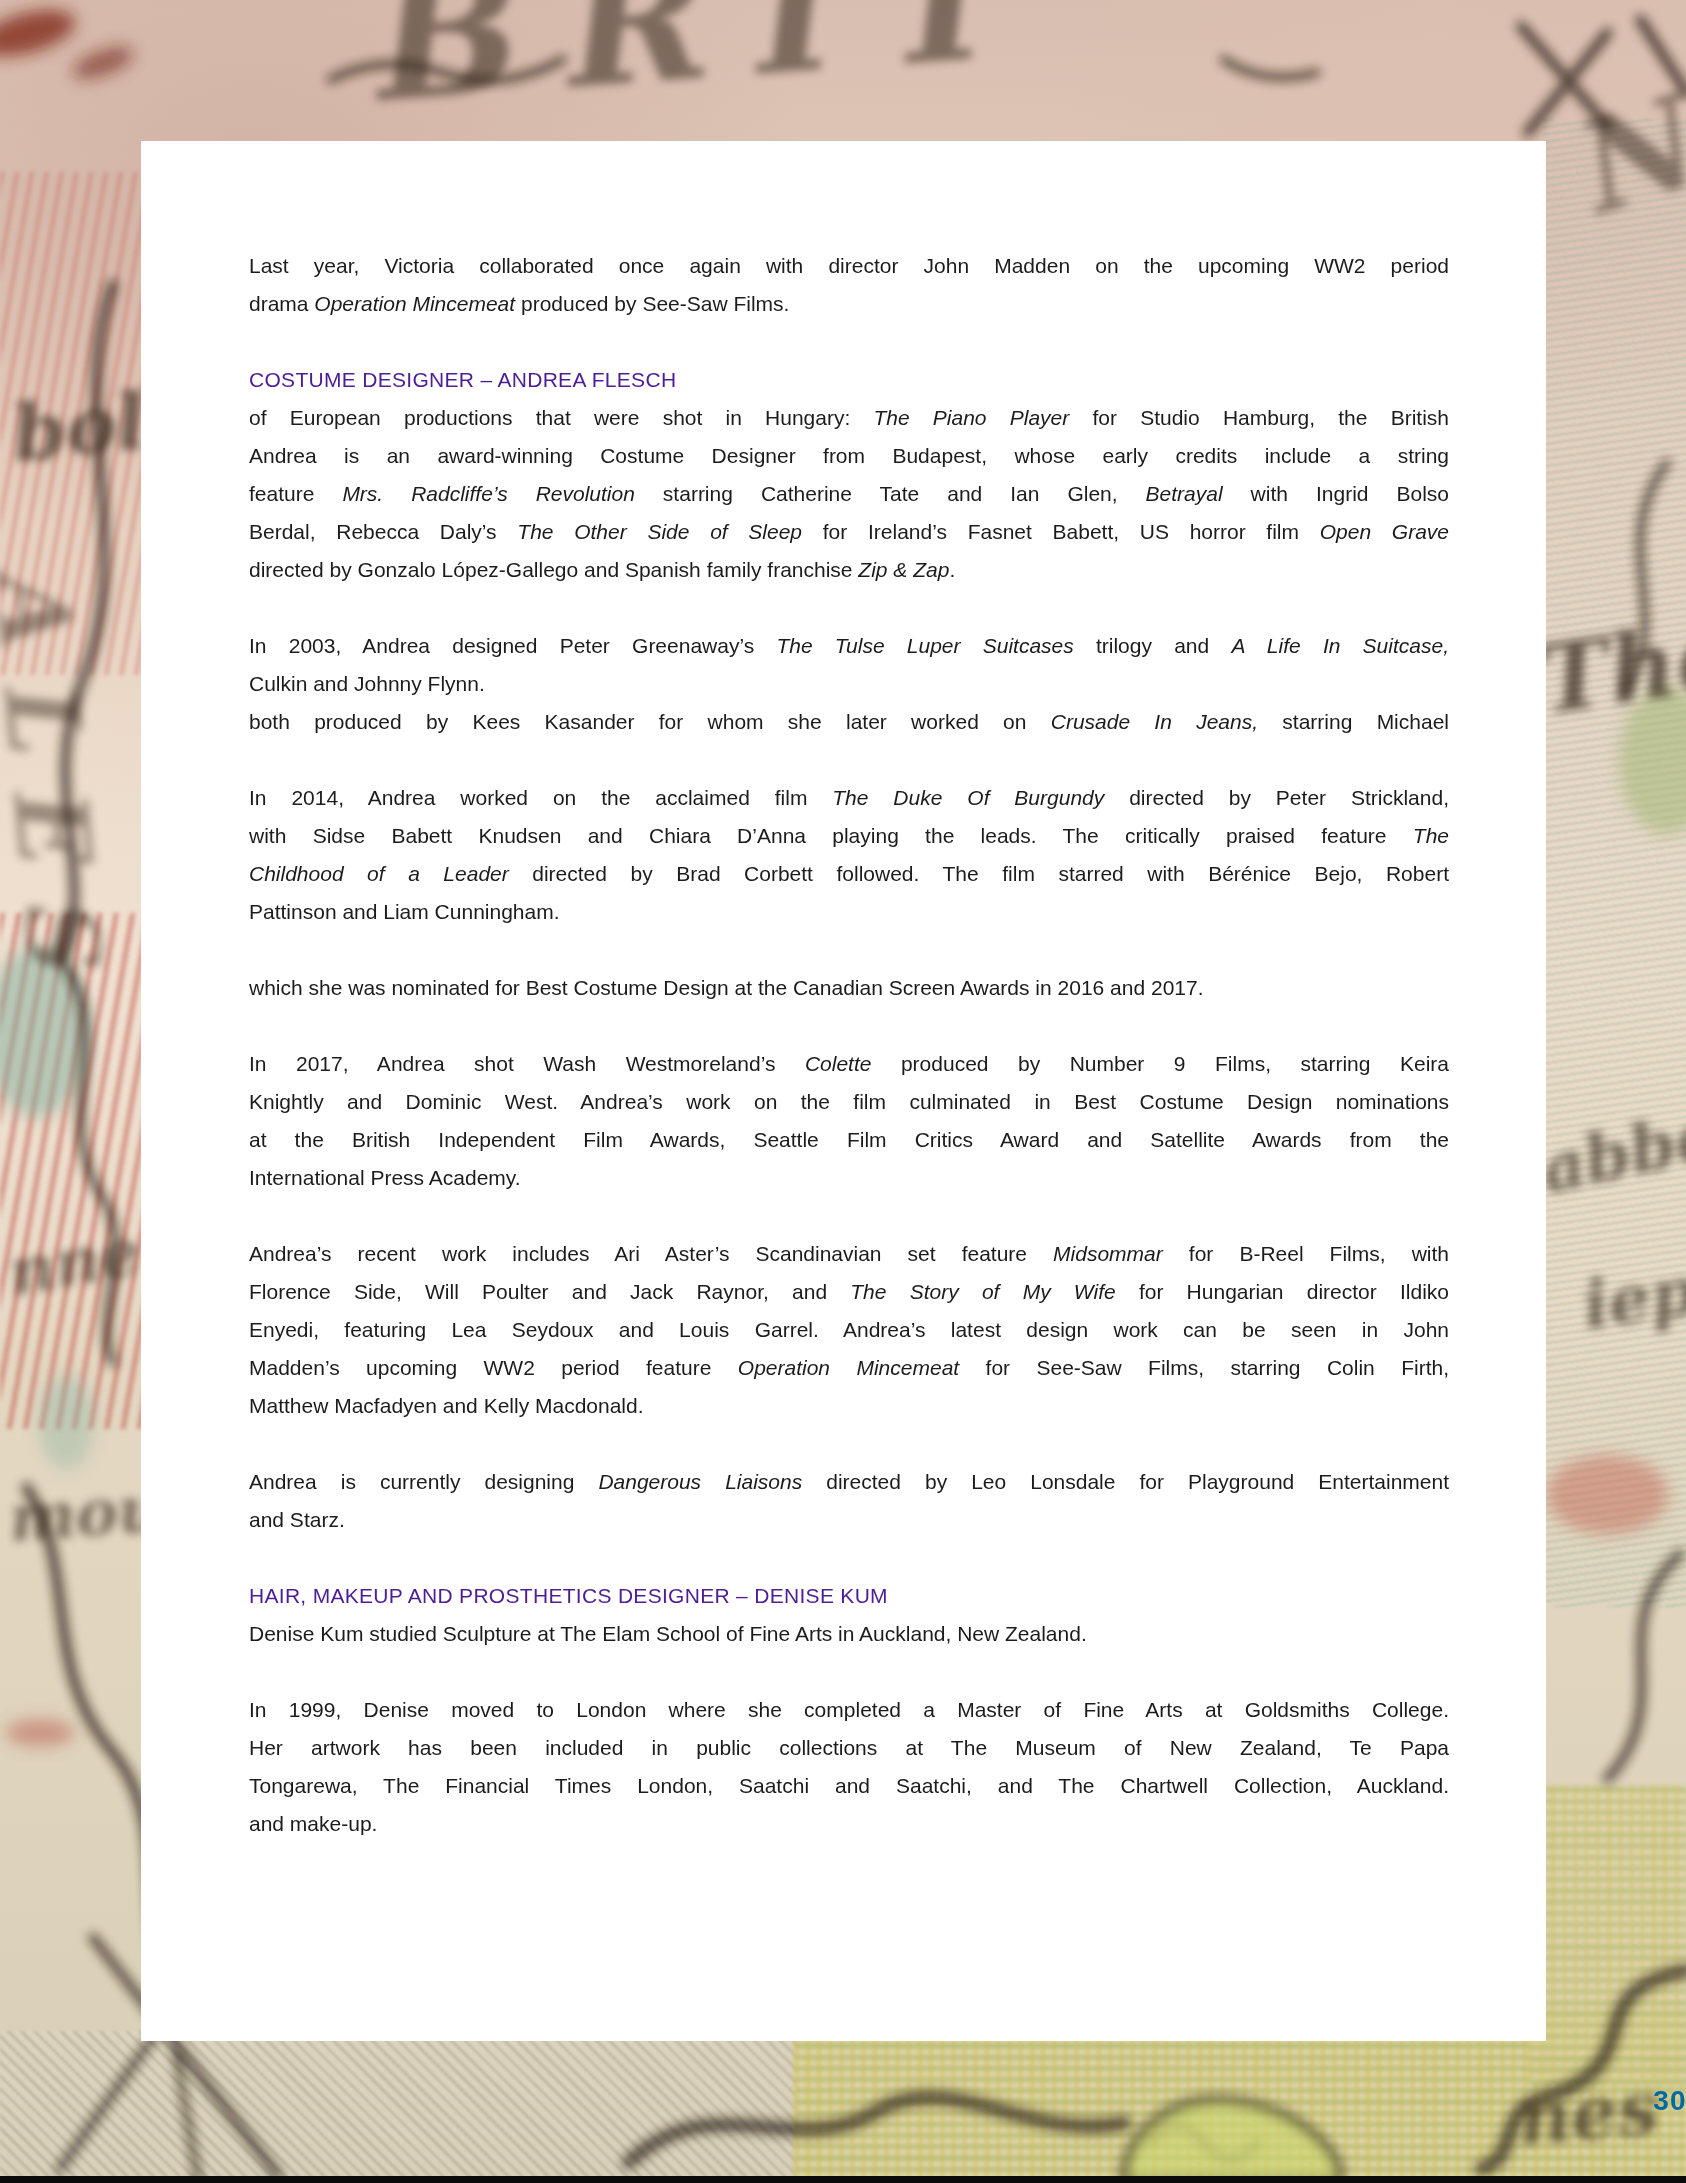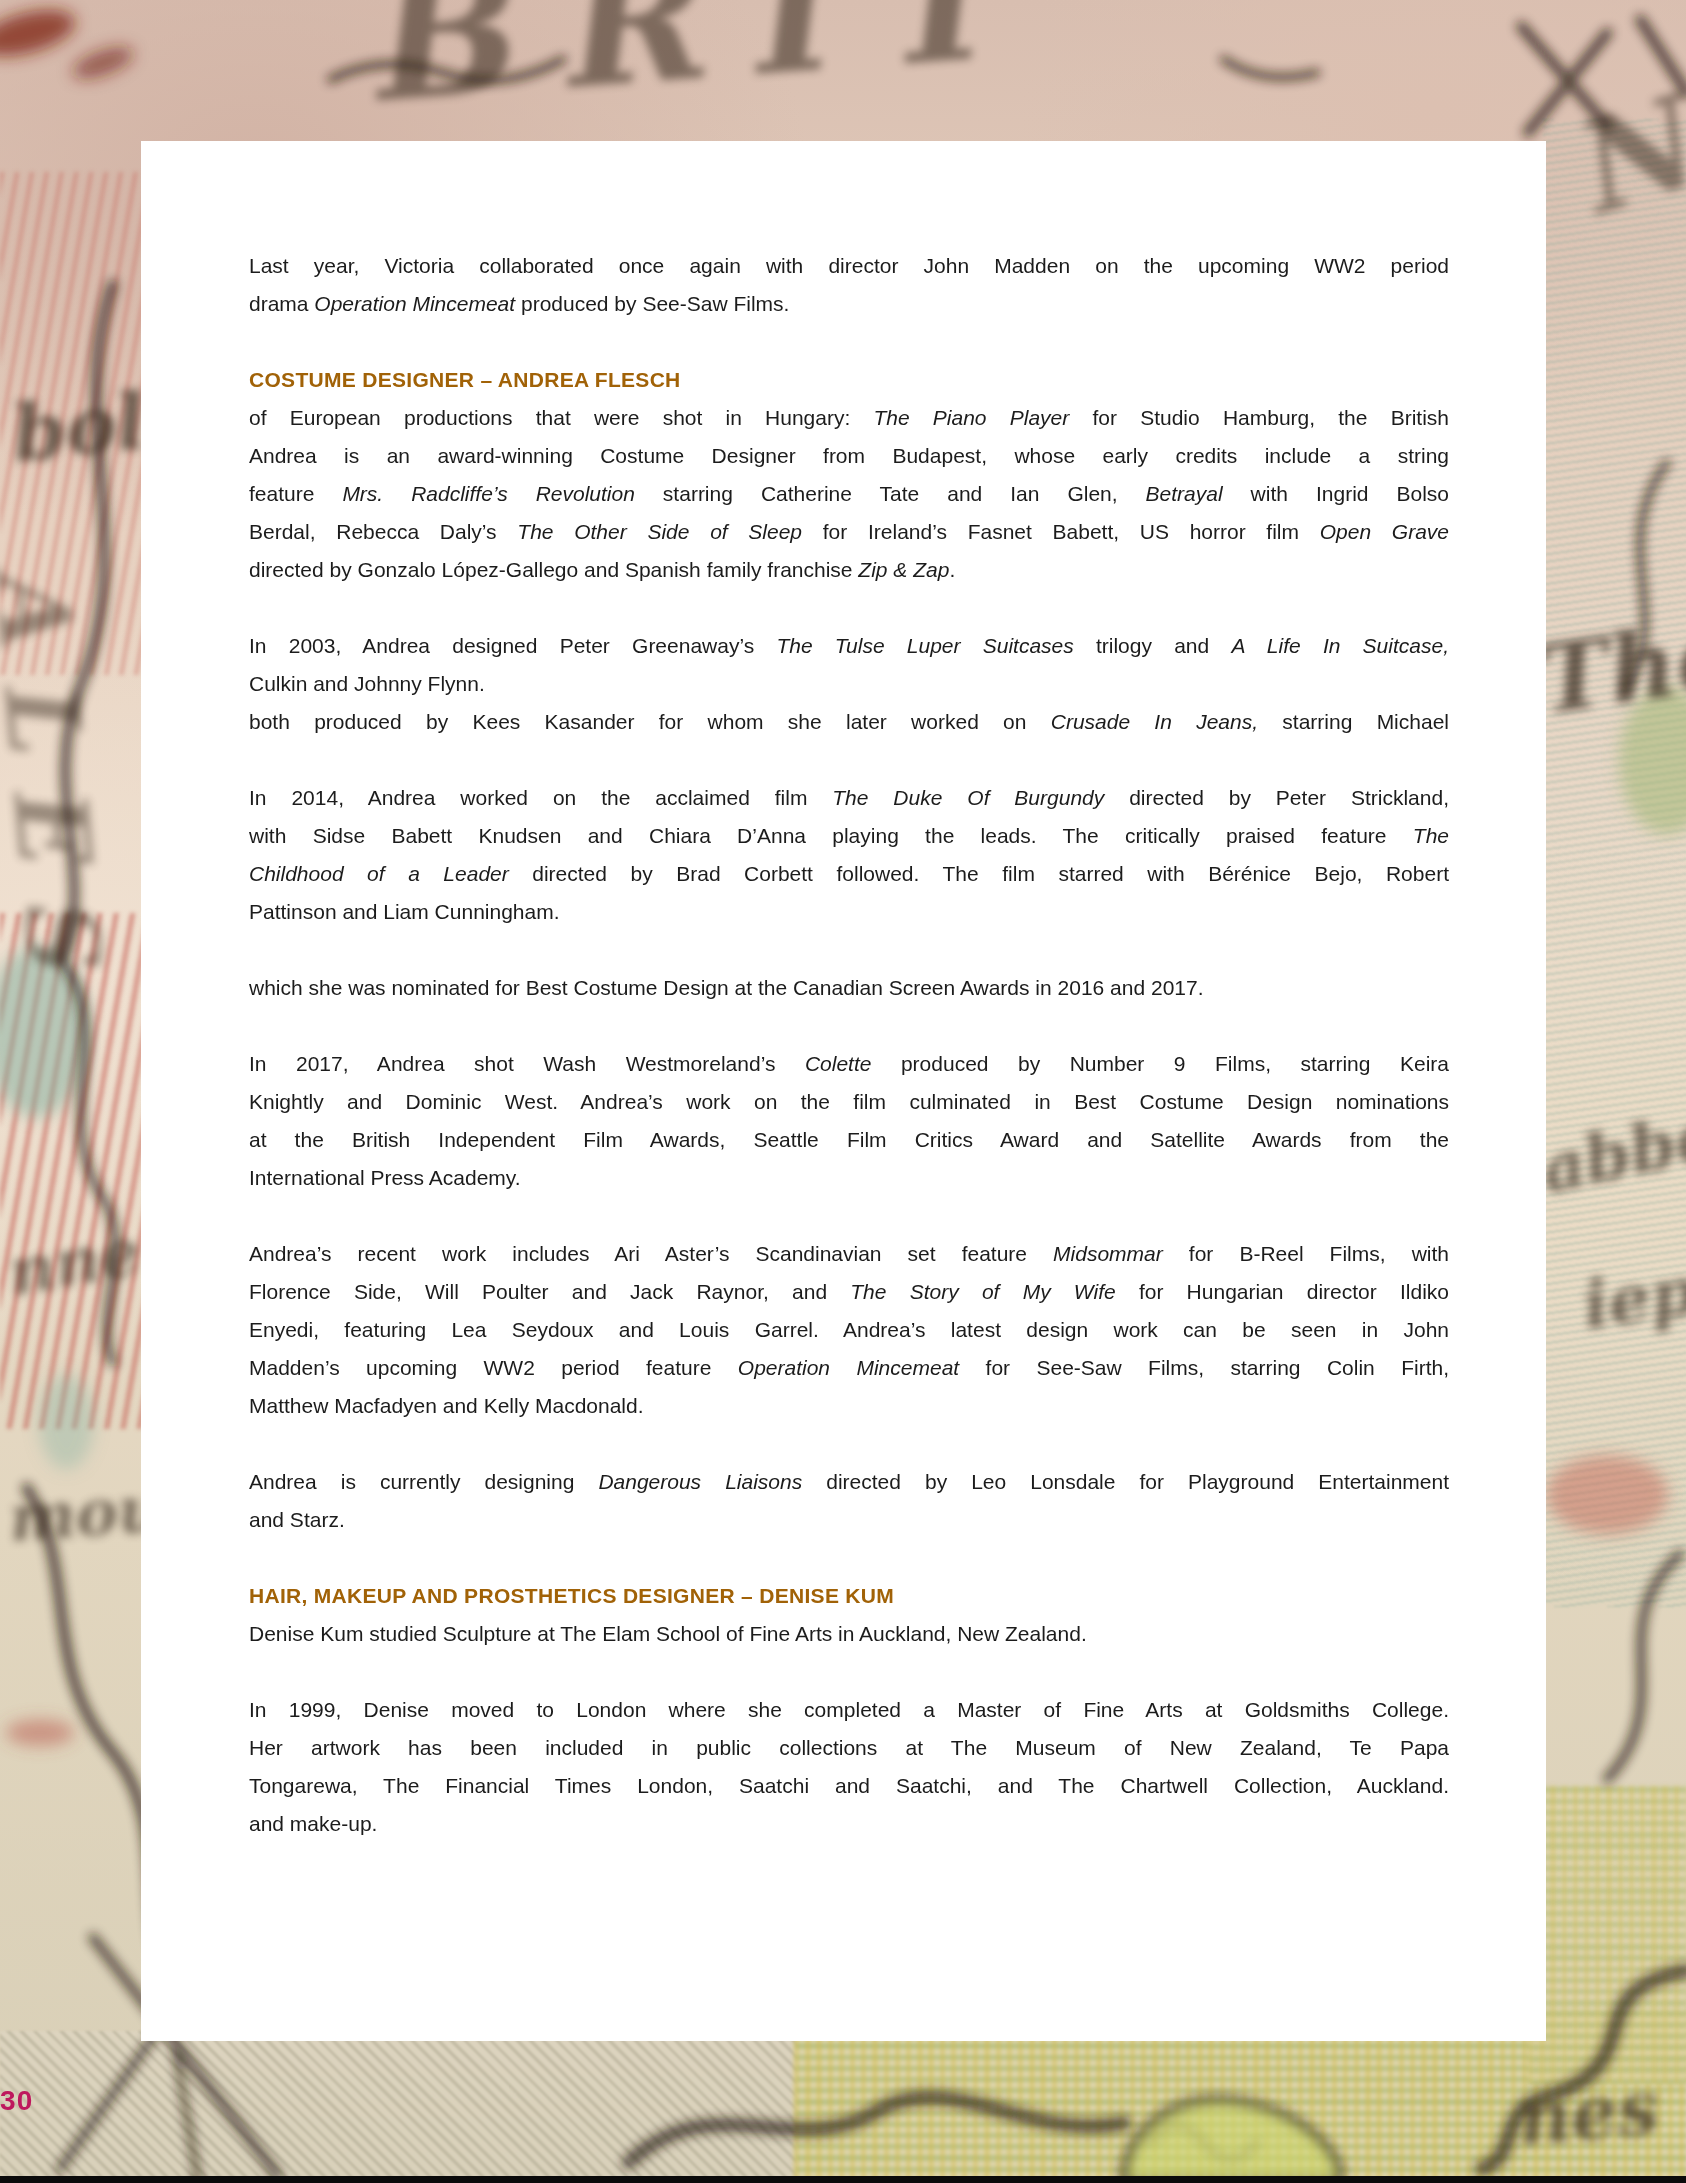--- a/index.html
+++ b/index.html
@@ -56,26 +56,26 @@
     background:#ffffff;
   }
   .column{
     position:absolute;left:108px;top:106px;width:1200px;
     font-size:21px;line-height:38px;color:#1c1c1c;
   }
   .block + .block{margin-top:38px;}
   .block.tight{margin-top:0;}
   .line{text-align:justify;text-align-last:justify;height:38px;overflow:hidden;}
   .line.last{text-align-last:left;}
-  .block.heading .line{font-weight:700;color:#a16207;letter-spacing:0.3px;text-align-last:left;}
+  .block.heading .line{font-weight:400;color:#4c1d95;letter-spacing:0.3px;text-align-last:left;}
   em{font-style:italic;}
   
   .page-number{
-    position:absolute;left:0;right:0;top:2085px;text-align:left;
-    font-size:28px;font-weight:700;color:#be185d;letter-spacing:1.3px;
+    position:absolute;left:0;right:0;top:2085px;text-align:right;
+    font-size:28px;font-weight:700;color:#0369a1;letter-spacing:1.3px;
   }
   .bottom-bar{position:absolute;left:0;bottom:0;width:100%;height:6.6px;background:#0b0b0b;}
 </style>
 </head>
 <body>
 
 <div class="map-bg">
   <div class="bg-base"></div>
   <div class="bg-hatch-left-top"></div>
   <div class="bg-hatch-left"></div>

